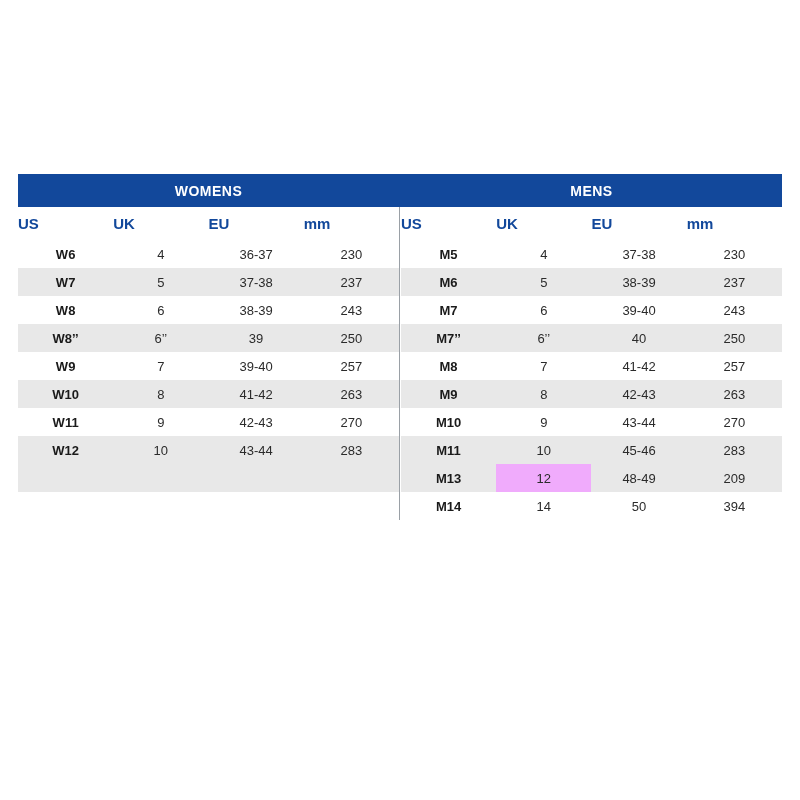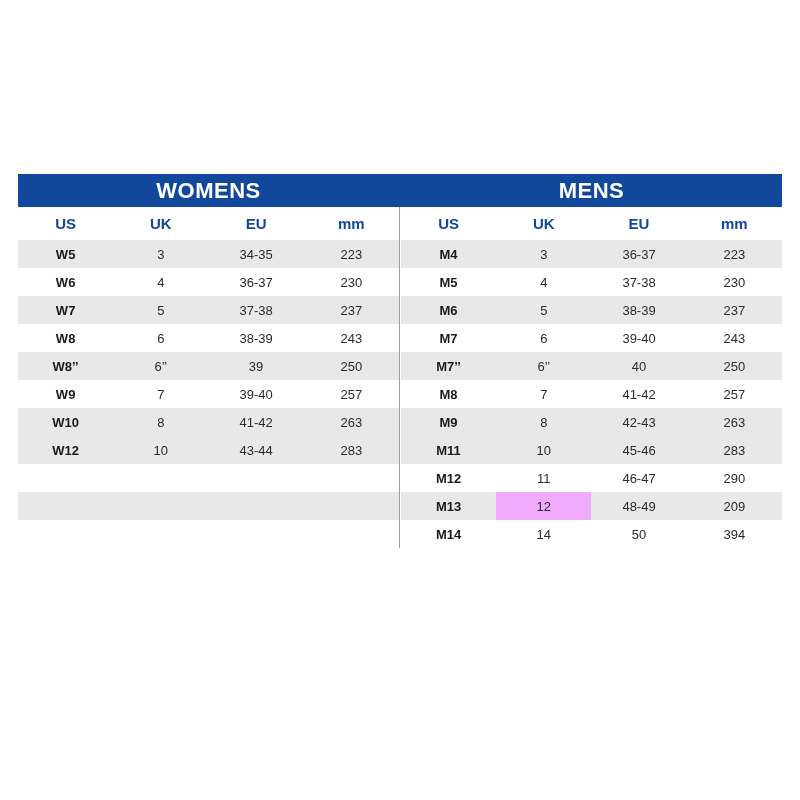--- a/index.html
+++ b/index.html
@@ -22,31 +22,30 @@
     table-layout: fixed;
   }
   table.size-table td, table.size-table th {
     padding: 0;
     margin: 0;
   }
   .hdr-band {
     background: #12489b;
     color: #ffffff;
     font-weight: bold;
-    font-size: 22px;
+    font-size: 14px;
     letter-spacing: 0.5px;
     text-align: center;
     height: 33px;
     vertical-align: middle;
   }
   .col-hdr {
     color: #12489b;
     font-weight: bold;
     font-size: 15px;
-    text-align: center;
     height: 33px;
     vertical-align: middle;
     background: #ffffff;
   }
   .cell {
     text-align: center;
     font-size: 13px;
     height: 28px;
     vertical-align: middle;
     color: #2b2b2b;
@@ -114,33 +113,20 @@
         <td class="col-hdr">mm</td>
         <td class="divider">
             <span class="divider-line"></span>
           </td>
         <td class="col-hdr">US</td>
         <td class="col-hdr">UK</td>
         <td class="col-hdr">EU</td>
         <td class="col-hdr">mm</td>
       </tr>
 
-      <tr class="row-alt">
-        <td class="cell first">W5</td>
-        <td class="cell">3</td>
-        <td class="cell">34-35</td>
-        <td class="cell">223</td>
-        <td class="divider">
-            <span class="divider-line"></span>
-          </td>
-        <td class="cell first">M4</td>
-        <td class="cell">3</td>
-        <td class="cell">36-37</td>
-        <td class="cell">223</td>
-      </tr>
 
       <tr class="row-plain">
         <td class="cell first">W6</td>
         <td class="cell">4</td>
         <td class="cell">36-37</td>
         <td class="cell">230</td>
         <td class="divider">
             <span class="divider-line"></span>
           </td>
         <td class="cell first">M5</td>
@@ -212,48 +198,48 @@
         <td class="cell">263</td>
         <td class="divider">
             <span class="divider-line"></span>
           </td>
         <td class="cell first">M9</td>
         <td class="cell">8</td>
         <td class="cell">42-43</td>
         <td class="cell">263</td>
       </tr>
 
+      <tr class="row-plain">
+        <td class="cell first">W11</td>
+        <td class="cell">9</td>
+        <td class="cell">42-43</td>
+        <td class="cell">270</td>
+        <td class="divider">
+            <span class="divider-line"></span>
+          </td>
+        <td class="cell first">M10</td>
+        <td class="cell">9</td>
+        <td class="cell">43-44</td>
+        <td class="cell">270</td>
+      </tr>
 
       <tr class="row-alt">
         <td class="cell first">W12</td>
         <td class="cell">10</td>
         <td class="cell">43-44</td>
         <td class="cell">283</td>
         <td class="divider">
             <span class="divider-line"></span>
           </td>
         <td class="cell first">M11</td>
         <td class="cell">10</td>
         <td class="cell">45-46</td>
         <td class="cell">283</td>
       </tr>
 
-      <tr>
-        <td class="cell empty-cell"></td>
-        <td class="cell empty-cell"></td>
-        <td class="cell empty-cell"></td>
-        <td class="cell empty-cell"></td>
-        <td class="divider">
-            <span class="divider-line"></span>
-          </td>
-        <td class="cell first">M12</td>
-        <td class="cell">11</td>
-        <td class="cell">46-47</td>
-        <td class="cell">290</td>
-      </tr>
 
       <tr>
         <td class="cell blank-alt"></td>
         <td class="cell blank-alt"></td>
         <td class="cell blank-alt"></td>
         <td class="cell blank-alt"></td>
         <td class="divider">
             <span class="divider-line"></span>
           </td>
         <td class="cell first" style="background:#e8e8e8">M13</td>

